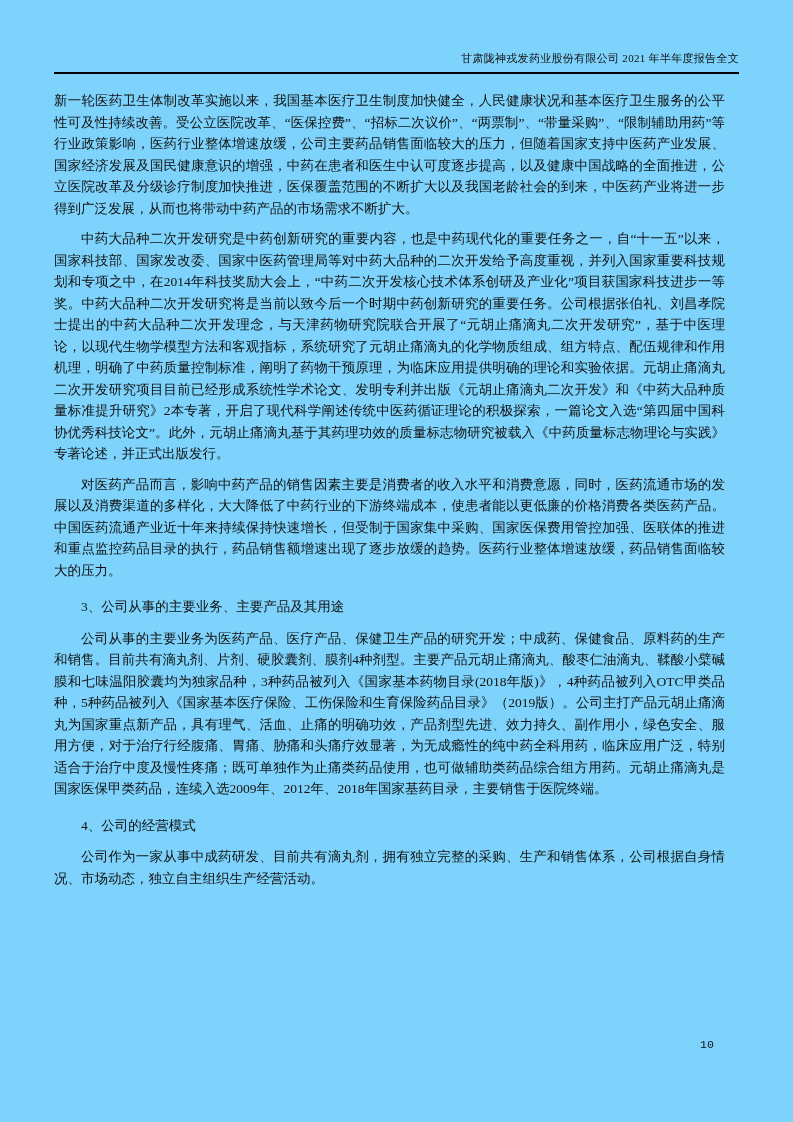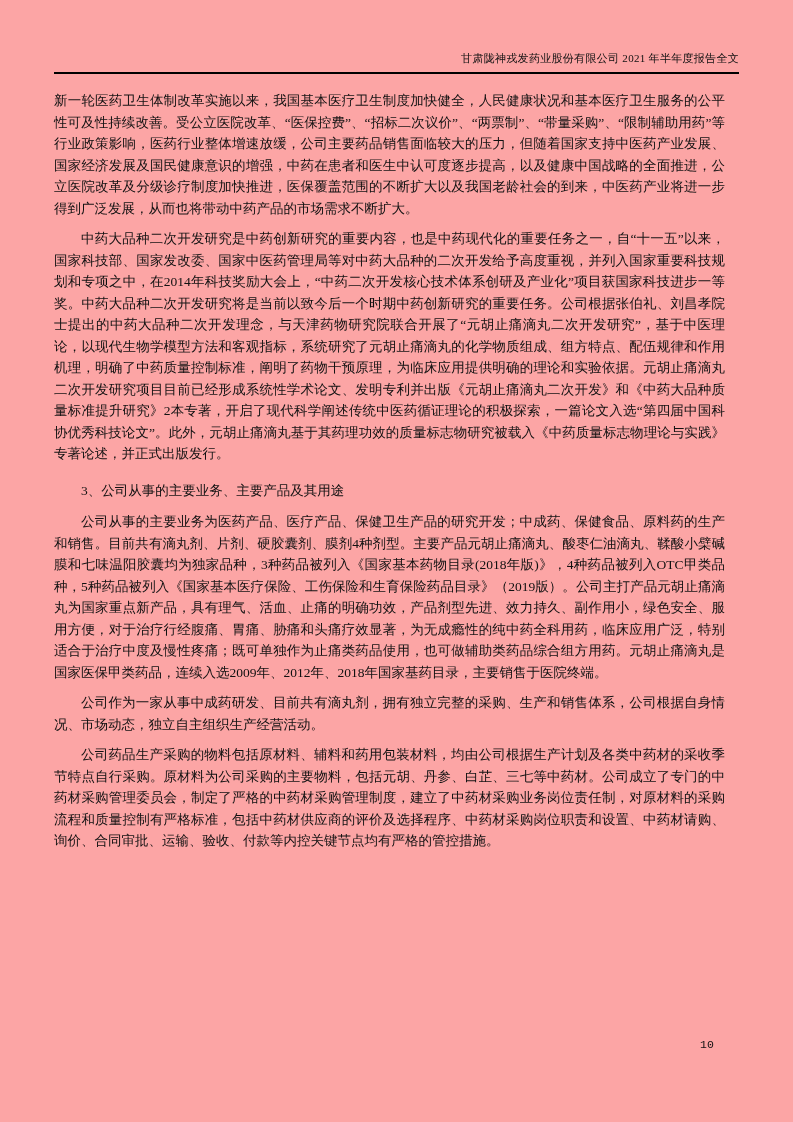--- a/index.html
+++ b/index.html
@@ -4,21 +4,21 @@
 <style>
   html, body {
     margin: 0;
     padding: 0;
     background: #ffffff;
   }
   .page {
     position: relative;
     width: 793px;
     height: 1122px;
-    background: #fca5a5;
+    background: #7dd3fc;
     box-sizing: border-box;
     font-family: "Liberation Serif", "DejaVu Serif", serif;
     color: #111111;
     overflow: hidden;
   }
   .header {
     padding: 50px 54px 0 54px;
   }
   .header-title {
     text-align: right;
@@ -63,20 +63,21 @@
 
 <div class="page">
   <div class="header">
     <div class="header-title">甘肃陇神戎发药业股份有限公司 2021 年半年度报告全文</div>
     <div class="header-rule"></div>
   </div>
 
   <div class="content">
       <p class="">新一轮医药卫生体制改革实施以来，我国基本医疗卫生制度加快健全，人民健康状况和基本医疗卫生服务的公平性可及性持续改善。受公立医院改革、“医保控费”、“招标二次议价”、“两票制”、“带量采购”、“限制辅助用药”等行业政策影响，医药行业整体增速放缓，公司主要药品销售面临较大的压力，但随着国家支持中医药产业发展、国家经济发展及国民健康意识的增强，中药在患者和医生中认可度逐步提高，以及健康中国战略的全面推进，公立医院改革及分级诊疗制度加快推进，医保覆盖范围的不断扩大以及我国老龄社会的到来，中医药产业将进一步得到广泛发展，从而也将带动中药产品的市场需求不断扩大。</p>
       <p class="indent">中药大品种二次开发研究是中药创新研究的重要内容，也是中药现代化的重要任务之一，自“十一五”以来，国家科技部、国家发改委、国家中医药管理局等对中药大品种的二次开发给予高度重视，并列入国家重要科技规划和专项之中，在2014年科技奖励大会上，“中药二次开发核心技术体系创研及产业化”项目获国家科技进步一等奖。中药大品种二次开发研究将是当前以致今后一个时期中药创新研究的重要任务。公司根据张伯礼、刘昌孝院士提出的中药大品种二次开发理念，与天津药物研究院联合开展了“元胡止痛滴丸二次开发研究”，基于中医理论，以现代生物学模型方法和客观指标，系统研究了元胡止痛滴丸的化学物质组成、组方特点、配伍规律和作用机理，明确了中药质量控制标准，阐明了药物干预原理，为临床应用提供明确的理论和实验依据。元胡止痛滴丸二次开发研究项目目前已经形成系统性学术论文、发明专利并出版《元胡止痛滴丸二次开发》和《中药大品种质量标准提升研究》2本专著，开启了现代科学阐述传统中医药循证理论的积极探索，一篇论文入选“第四届中国科协优秀科技论文”。此外，元胡止痛滴丸基于其药理功效的质量标志物研究被载入《中药质量标志物理论与实践》专著论述，并正式出版发行。</p>
+      <p class="indent">对医药产品而言，影响中药产品的销售因素主要是消费者的收入水平和消费意愿，同时，医药流通市场的发展以及消费渠道的多样化，大大降低了中药行业的下游终端成本，使患者能以更低廉的价格消费各类医药产品。中国医药流通产业近十年来持续保持快速增长，但受制于国家集中采购、国家医保费用管控加强、医联体的推进和重点监控药品目录的执行，药品销售额增速出现了逐步放缓的趋势。医药行业整体增速放缓，药品销售面临较大的压力。</p>
       <p class="heading">3、公司从事的主要业务、主要产品及其用途</p>
       <p class="indent">公司从事的主要业务为医药产品、医疗产品、保健卫生产品的研究开发；中成药、保健食品、原料药的生产和销售。目前共有滴丸剂、片剂、硬胶囊剂、膜剂4种剂型。主要产品元胡止痛滴丸、酸枣仁油滴丸、鞣酸小檗碱膜和七味温阳胶囊均为独家品种，3种药品被列入《国家基本药物目录(2018年版)》，4种药品被列入OTC甲类品种，5种药品被列入《国家基本医疗保险、工伤保险和生育保险药品目录》（2019版）。公司主打产品元胡止痛滴丸为国家重点新产品，具有理气、活血、止痛的明确功效，产品剂型先进、效力持久、副作用小，绿色安全、服用方便，对于治疗行经腹痛、胃痛、胁痛和头痛疗效显著，为无成瘾性的纯中药全科用药，临床应用广泛，特别适合于治疗中度及慢性疼痛；既可单独作为止痛类药品使用，也可做辅助类药品综合组方用药。元胡止痛滴丸是国家医保甲类药品，连续入选2009年、2012年、2018年国家基药目录，主要销售于医院终端。</p>
+      <p class="heading">4、公司的经营模式</p>
       <p class="indent">公司作为一家从事中成药研发、目前共有滴丸剂，拥有独立完整的采购、生产和销售体系，公司根据自身情况、市场动态，独立自主组织生产经营活动。</p>
-      <p class="indent">公司药品生产采购的物料包括原材料、辅料和药用包装材料，均由公司根据生产计划及各类中药材的采收季节特点自行采购。原材料为公司采购的主要物料，包括元胡、丹参、白芷、三七等中药材。公司成立了专门的中药材采购管理委员会，制定了严格的中药材采购管理制度，建立了中药材采购业务岗位责任制，对原材料的采购流程和质量控制有严格标准，包括中药材供应商的评价及选择程序、中药材采购岗位职责和设置、中药材请购、询价、合同审批、运输、验收、付款等内控关键节点均有严格的管控措施。</p>
     </div>
 
   <div class="page-number">10</div>
 </div>
 
 </body></html>

